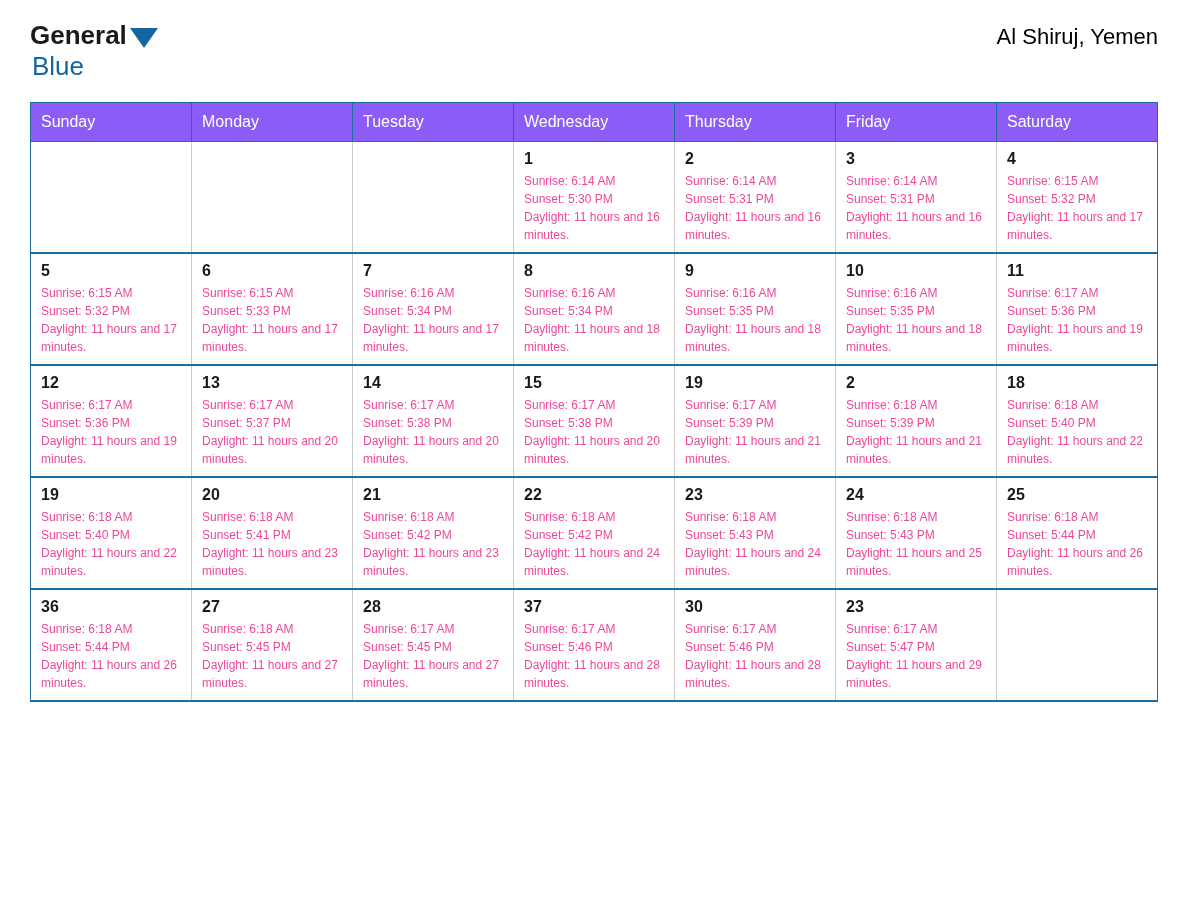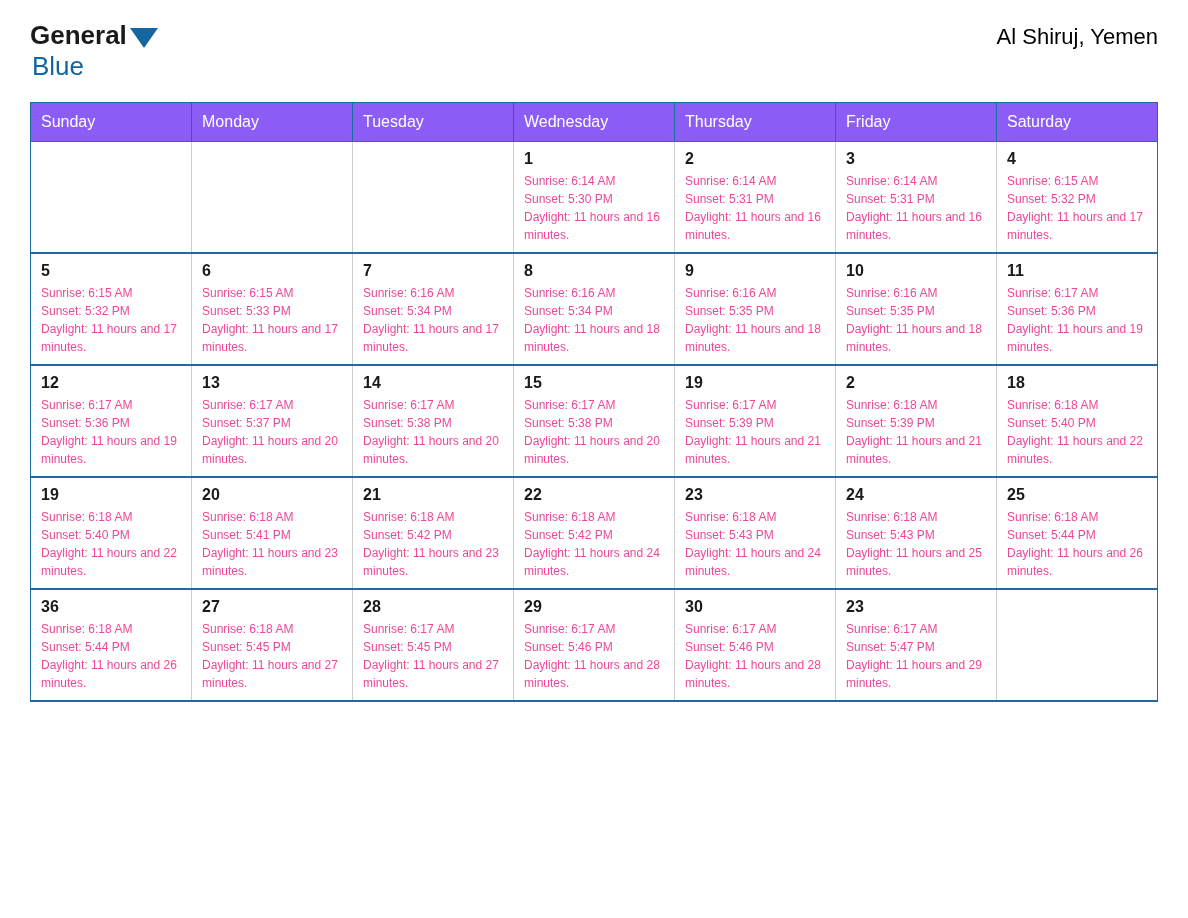--- a/index.html
+++ b/index.html
@@ -317,21 +317,21 @@
 Sunset: 5:45 PM
 Daylight: 11 hours and 27 minutes.</div>
         </td>
         <td>
           <div class="day-number">28</div>
           <div class="day-info" style="white-space: pre-line;">Sunrise: 6:17 AM
 Sunset: 5:45 PM
 Daylight: 11 hours and 27 minutes.</div>
         </td>
         <td>
-          <div class="day-number">29</div>
+          <div class="day-number">37</div>
           <div class="day-info" style="white-space: pre-line;">Sunrise: 6:17 AM
 Sunset: 5:46 PM
 Daylight: 11 hours and 28 minutes.</div>
         </td>
         <td>
           <div class="day-number">30</div>
           <div class="day-info" style="white-space: pre-line;">Sunrise: 6:17 AM
 Sunset: 5:46 PM
 Daylight: 11 hours and 28 minutes.</div>
         </td>

